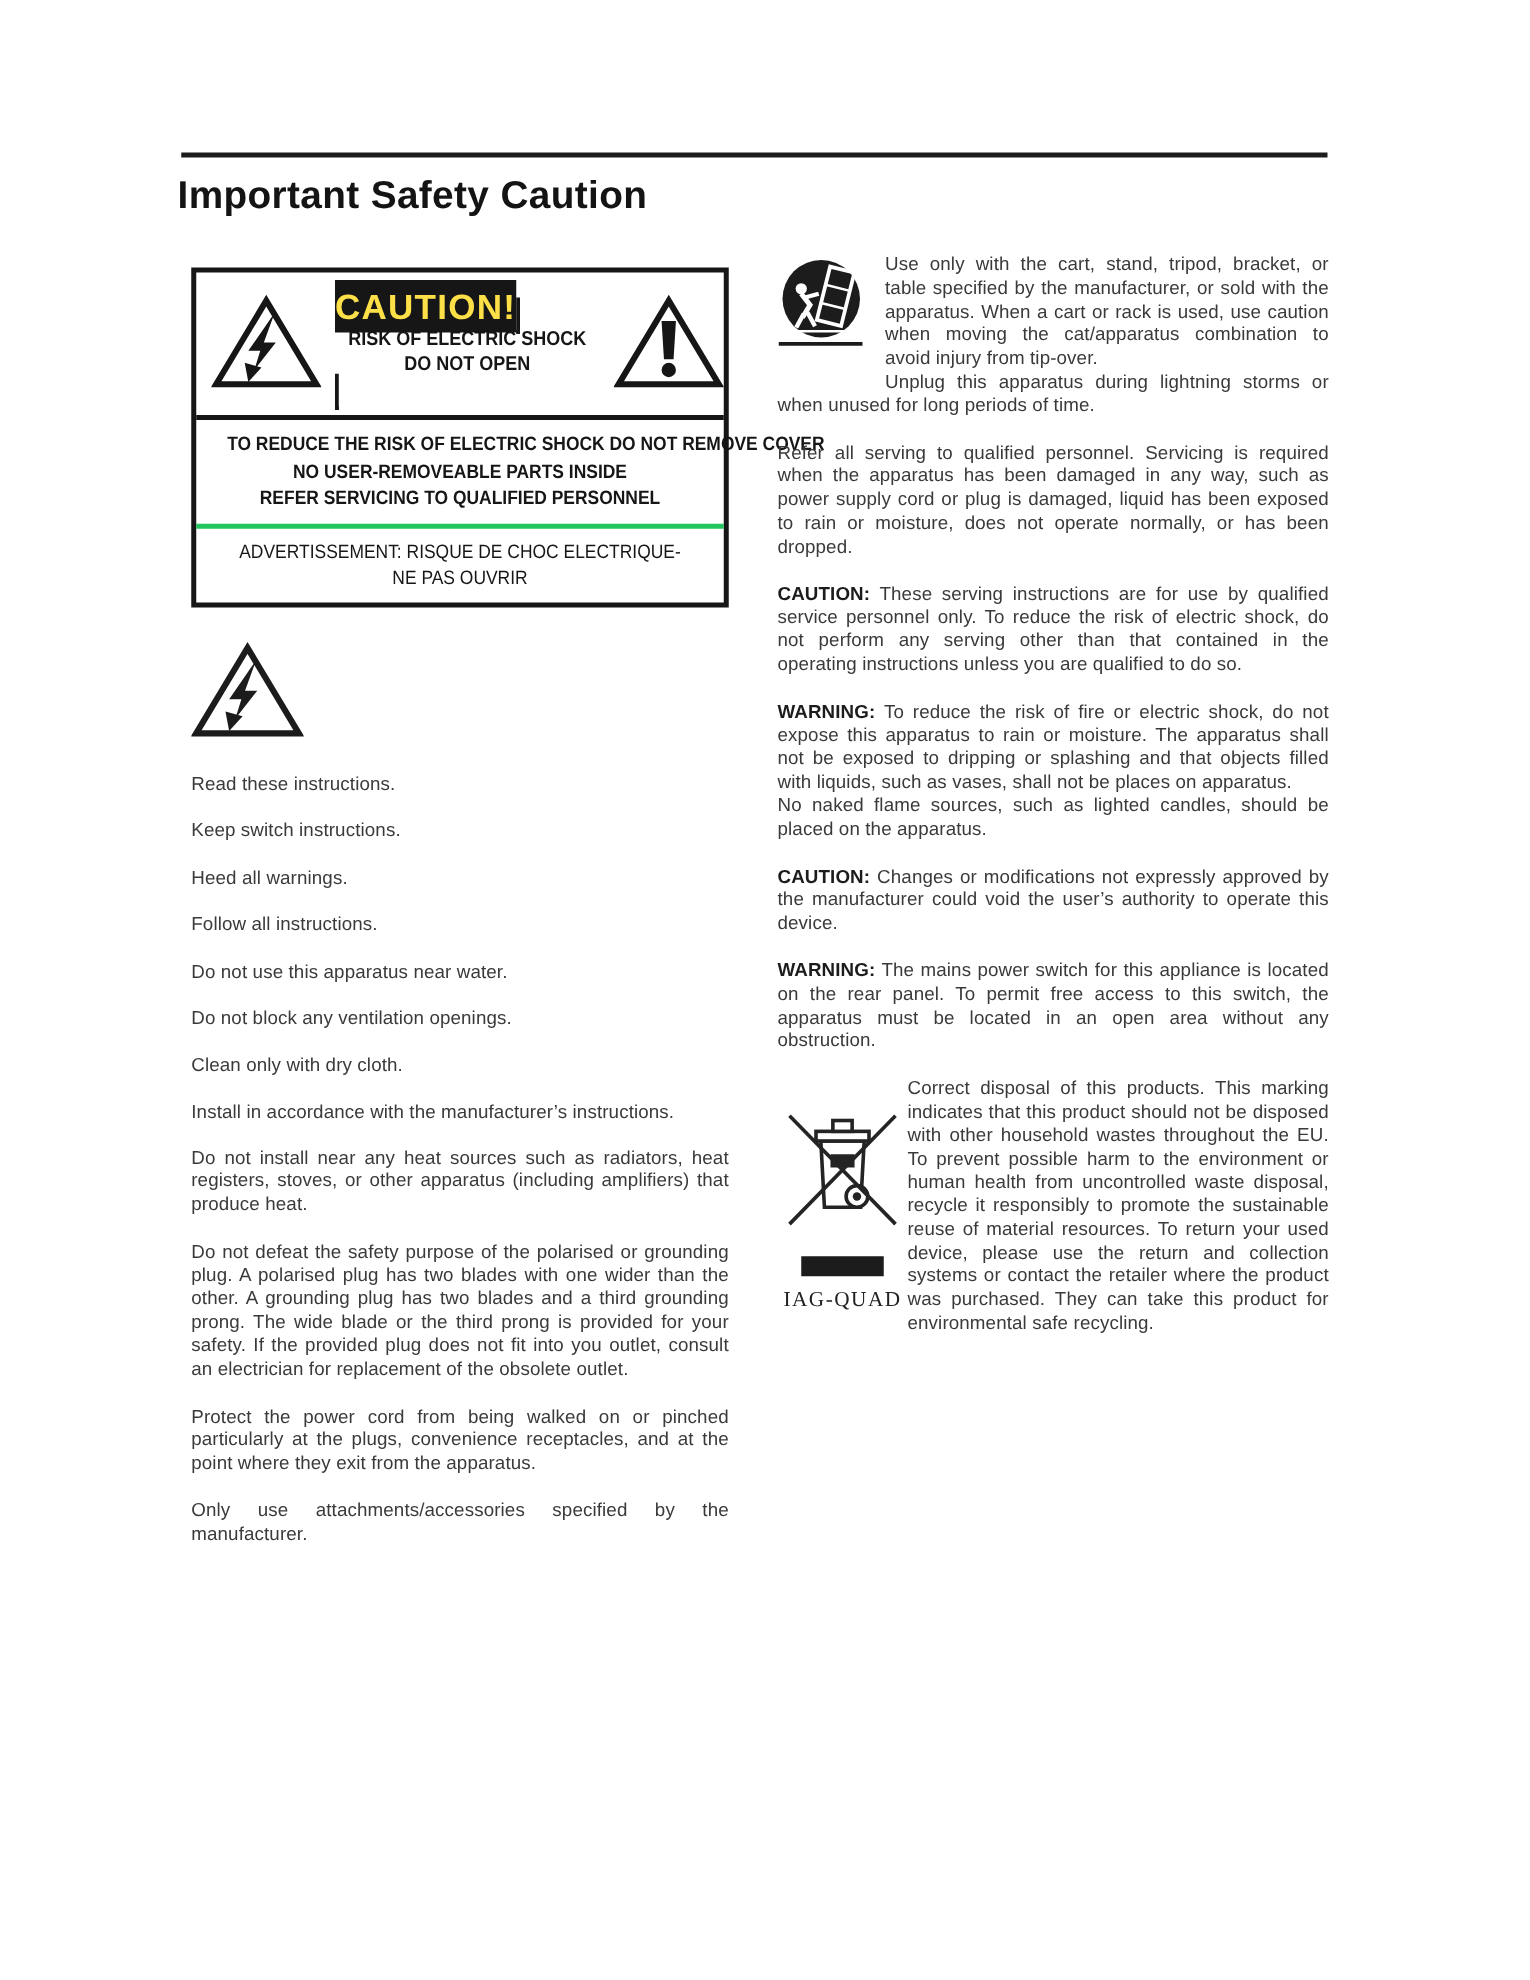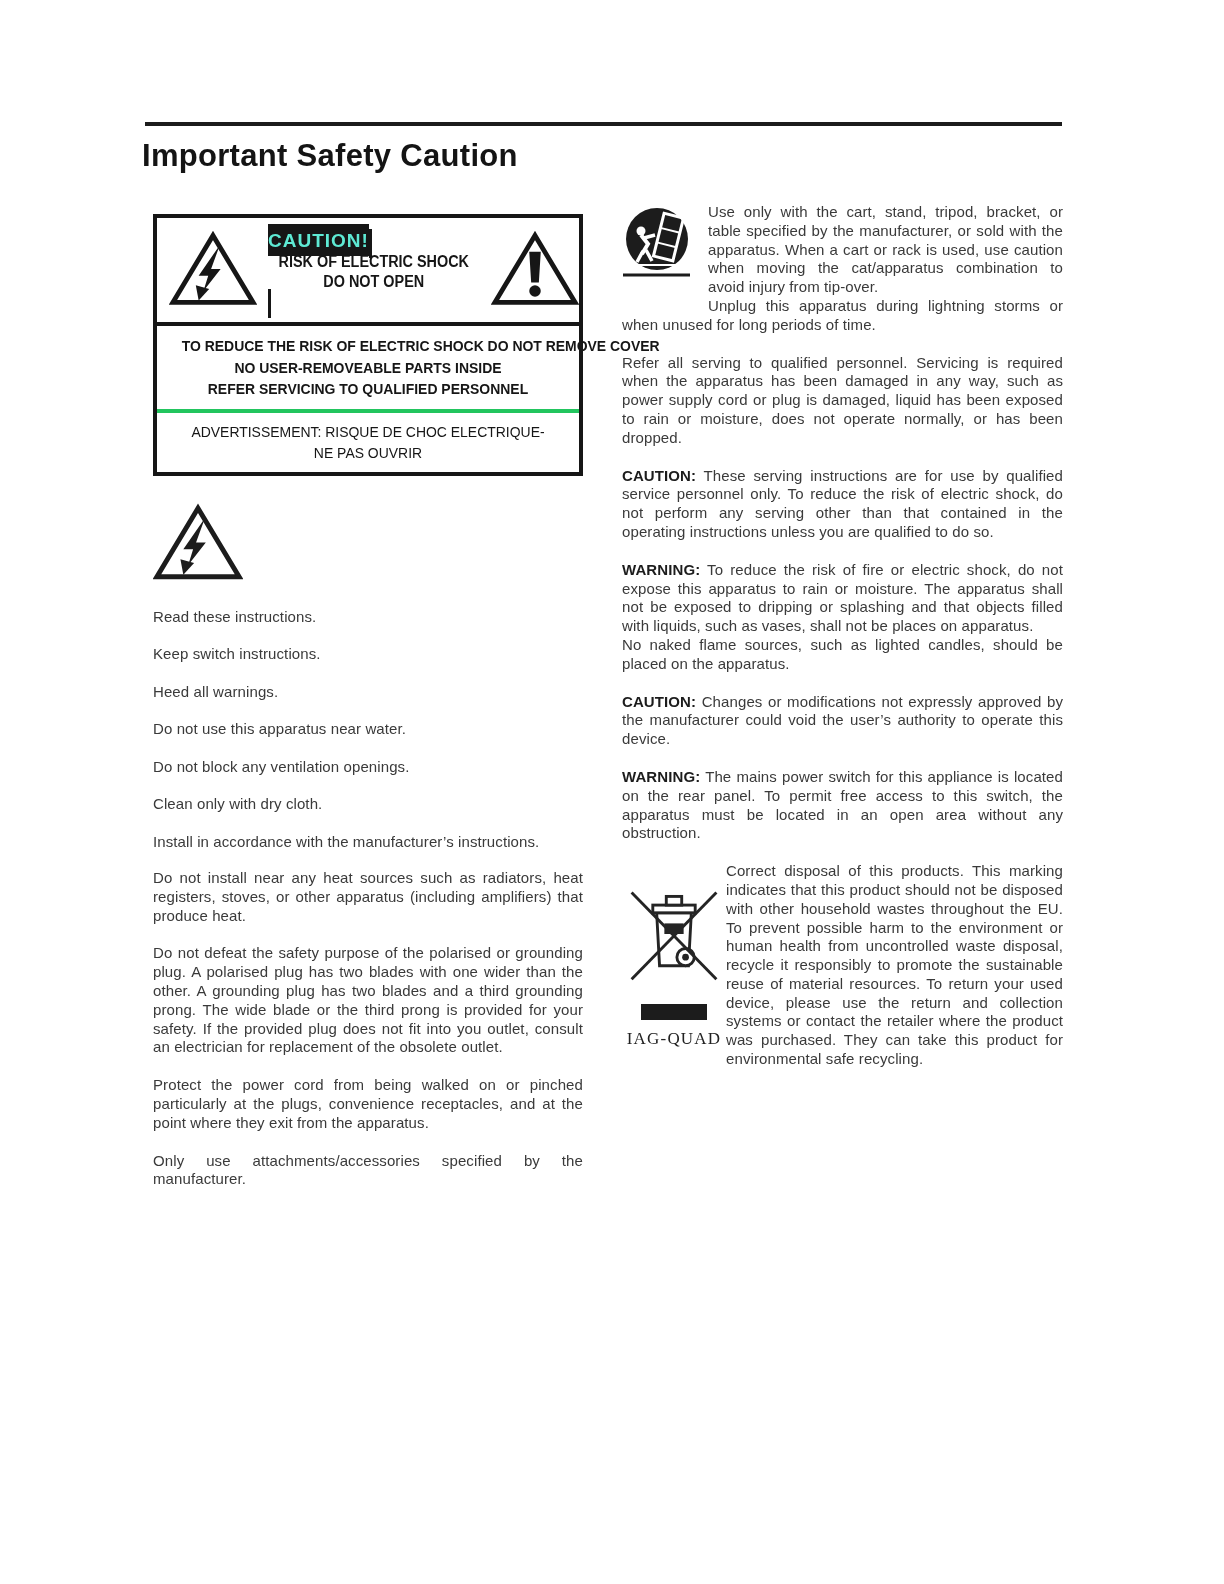--- a/index.html
+++ b/index.html
@@ -17,21 +17,21 @@
 
   .para { font-size:15px; line-height:18.8px; text-align:justify; margin:0 0 19px 0; letter-spacing:0.1px; }
   .para b { color:#1c1c1c; }
   .inst { font-size:15px; line-height:19px; margin:0 0 18.5px 0; letter-spacing:0.1px; }
 
   
   .caution-box { border:4px solid #161616; margin-bottom:27px; background:#fff; }
   .cb-row1 { display:flex; align-items:center; justify-content:space-between; padding:12px 12px 10px 12px; }
   .cb-tri { flex:0 0 auto; }
   .cb-center { flex:1 1 auto; margin:0 11px; }
-  .cb-black { background:#161616; color:#5eead4; text-align:center; font-weight:bold; font-size:19px; letter-spacing:1px; padding:6px 0 5px 0; }
+  .cb-black { background:#161616; color:#fde047; text-align:center; font-weight:bold; font-size:28px; letter-spacing:1px; padding:6px 0 5px 0; }
   .cb-white { border:3px solid #161616; border-top:none; text-align:center; font-weight:bold; color:#161616; font-size:16px; line-height:20px; padding:4px 0 5px 0; }
   .cb-row2 { border-top:4px solid #161616; text-align:center; font-weight:bold; color:#161616; font-size:15.5px; line-height:21.5px; padding:9px 4px; }
   .cb-row3 { border-top:4px solid #22c55e; text-align:center; font-weight:normal; color:#161616; font-size:15.5px; line-height:21.5px; padding:8px 4px; }
   .cond { display:block; transform:scaleX(0.9); transform-origin:50% 50%; white-space:nowrap; }
 
   
   .sym-row { display:flex; align-items:center; margin-bottom:21px; }
   .sym-row:last-of-type { margin-bottom:27px; }
   .sym-icon { flex:0 0 92px; margin-right:14px; }
   .sym-text { font-size:15px; line-height:18.8px; text-align:justify; letter-spacing:0.1px; }
@@ -105,20 +105,21 @@
           <path d="M51,18 L31,47 L41,47 L36,63 L54,40 L44,40 L52,18 Z" fill="#1c1c1c"></path>
           <polygon points="31,73 28,57 42,61" fill="#1c1c1c"></polygon>
         </svg>
       </span>
     </div>
 
 
     <div class="inst">Read these instructions.</div>
     <div class="inst">Keep switch instructions.</div>
     <div class="inst">Heed all warnings.</div>
+    <div class="inst">Follow all instructions.</div>
     <div class="inst">Do not use this apparatus near water.</div>
     <div class="inst">Do not block any ventilation openings.</div>
     <div class="inst">Clean only with dry cloth.</div>
     <div class="inst">Install in accordance with the manufacturer’s instructions.</div>
     <div class="para">Do not install near any heat sources such as radiators, heat registers, stoves, or other apparatus (including amplifiers) that produce heat.</div>
     <div class="para">Do not defeat the safety purpose of the polarised or grounding plug. A polarised plug has two blades with one wider than the other. A grounding plug has two blades and a third grounding prong. The wide blade or the third prong is provided for your safety. If the provided plug does not fit into you outlet, consult an electrician for replacement of the obsolete outlet.</div>
     <div class="para">Protect the power cord from being walked on or pinched particularly at the plugs, convenience receptacles, and at the point where they exit from the apparatus.</div>
     <div class="para">Only use attachments/accessories specified by the manufacturer.</div>
   </div>
 

